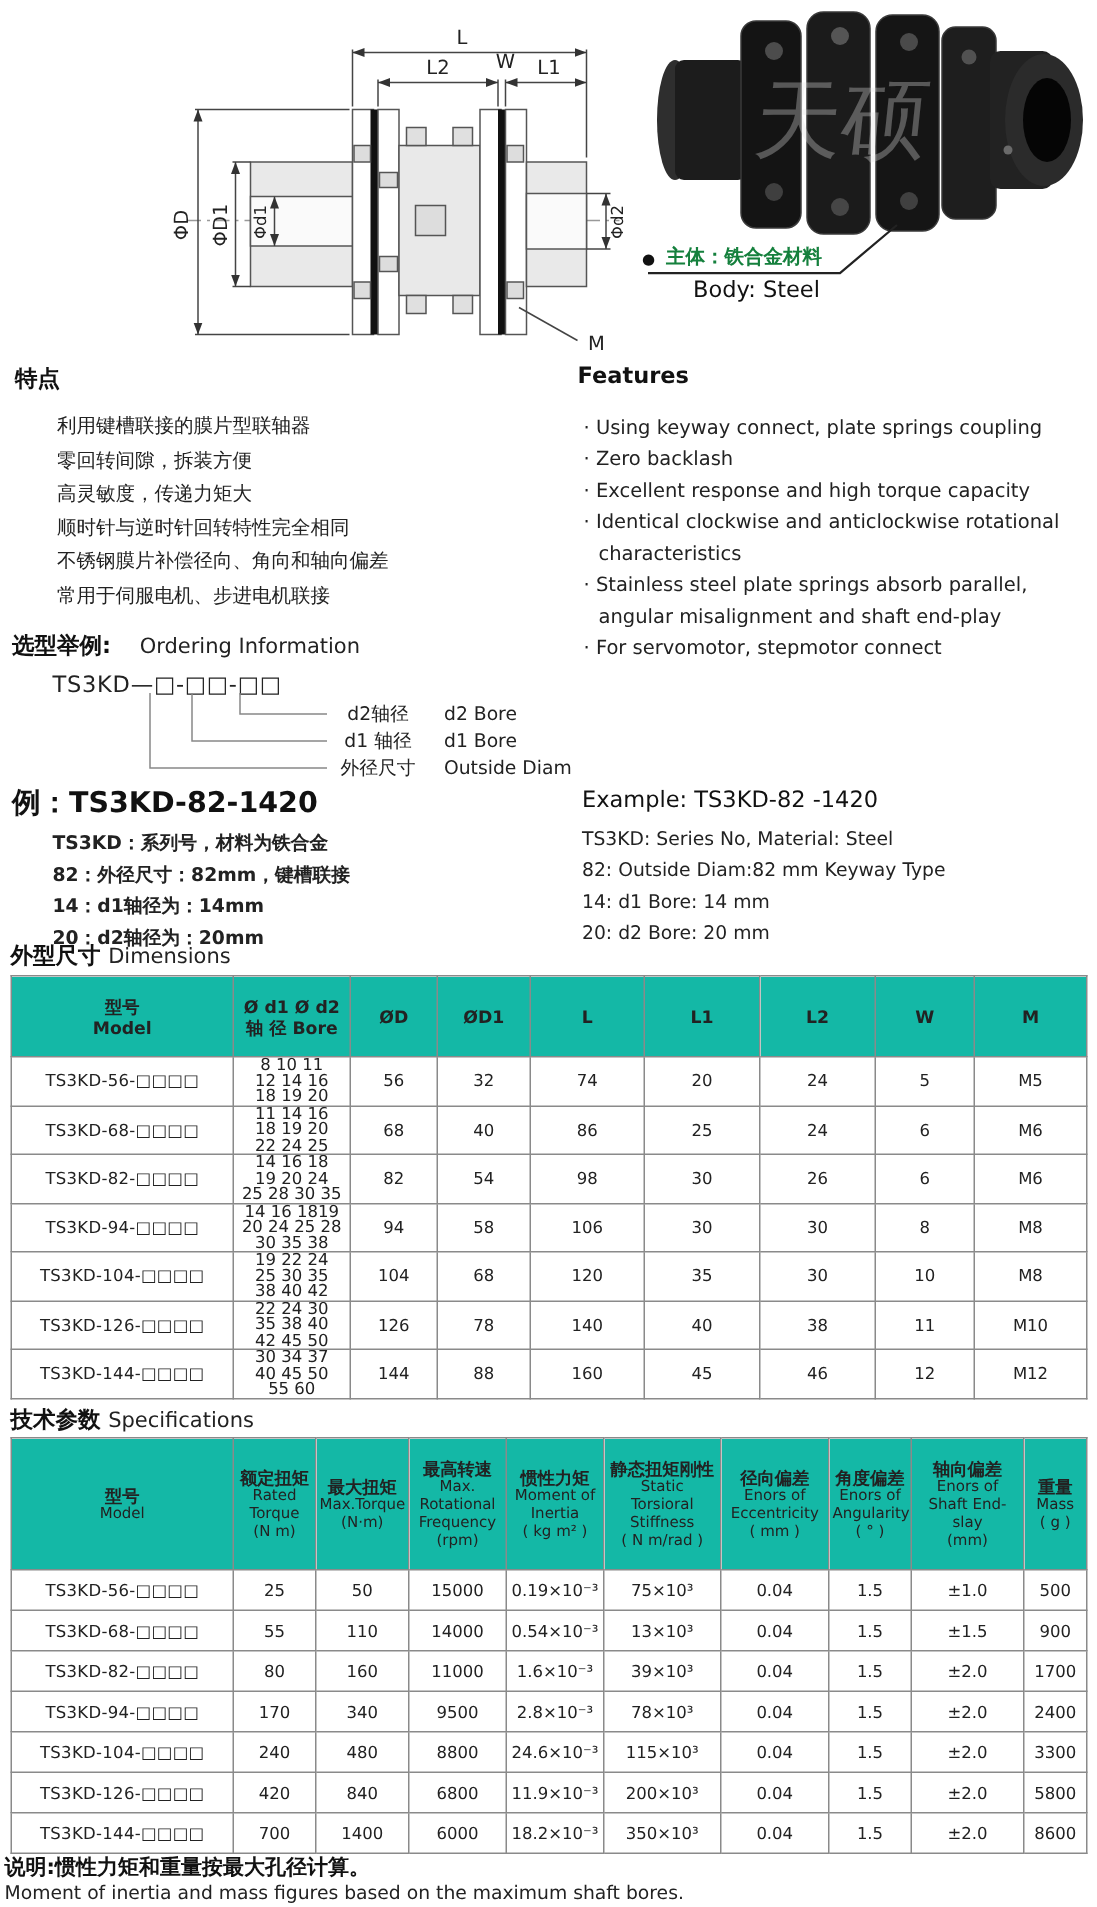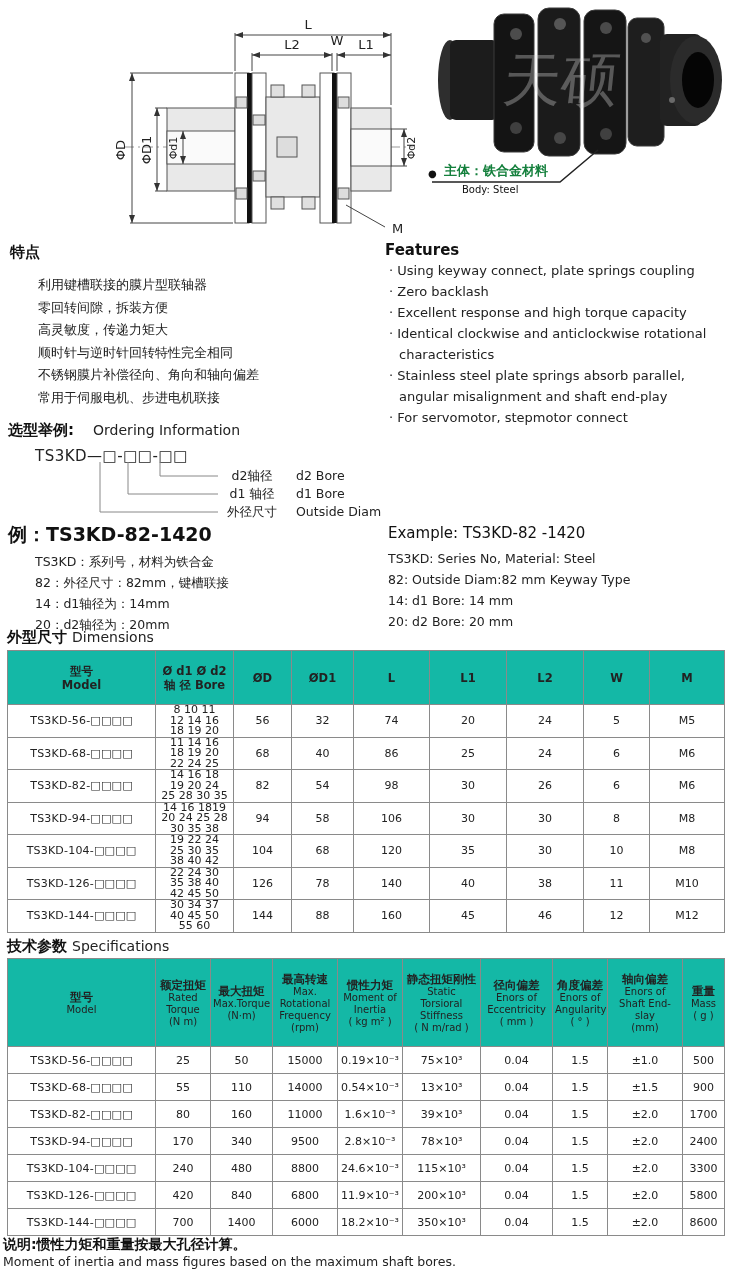--- a/index.html
+++ b/index.html
@@ -12,38 +12,38 @@
 
   
   .sec-title-cn { font-weight:bold; font-size:15px; color:#111; }
   .sec-title-en { font-size:14px; color:#222; }
 
   
   #features-cn { left:10px; top:243px; width:360px; }
   #features-cn .list { margin-top:12px; padding-left:28px; }
   .feat-cn { font-size:13px; line-height:22.5px; color:#222; }
   #features-en { left:385px; top:241px; width:342px; }
-  #features-en .list { margin-top:1px; }
+  #features-en .list { margin-top:16px; }
   .feat-en { font-size:13px; line-height:21px; color:#222; padding-left:14px; text-indent:-10px; }
   .feat-en::before { content:"· "; }
 
   
   #ordering-title { left:8px; top:420px; }
   #ordering-title .en { margin-left:14px; }
   #ordering-code { left:35px; top:447px; font-size:15px; letter-spacing:0.5px; color:#222; }
   .branch-row { position:absolute; height:16px; font-size:12.5px; white-space:nowrap; }
   .branch-cn { display:inline-block; width:60px; text-align:center; }
   .branch-en { display:inline-block; margin-left:10px; }
   #branch-0 { left:222px; top:468px; }
   #branch-1 { left:222px; top:486px; }
   #branch-2 { left:222px; top:504px; }
 
   
   #example-cn-title { left:8px; top:522px; font-size:19px; font-weight:bold; color:#111; }
-  #example-cn-lines { left:35px; top:551px; }
+  #example-cn-lines { left:35px; top:551px;font-weight:bold; }
   #example-cn-lines .ex-line { font-size:12.5px; line-height:21px; }
   #example-en-title { left:388px; top:524px; font-size:15px; color:#111; }
   #example-en-lines { left:388px; top:548px; }
   #example-en-lines .ex-line { font-size:12.5px; line-height:21px; }
 
   
   table { border-collapse:collapse; table-layout:fixed; }
   th, td {
     border:1px solid #8a8a8a; text-align:center; vertical-align:middle;
     font-size:11px; color:#222; padding:0 2px; overflow:hidden;
@@ -68,21 +68,21 @@
   .val-cell { font-size:11px; }
 
   
   #note-cn { left:3px; top:1236px; font-size:14px; font-weight:bold; color:#111; }
   #note-en { left:3px; top:1254px; font-size:12.5px; }
 
   
   #drawing-wrap { left:55px; top:5px; width:365px; height:235px; }
   #photo-wrap { left:420px; top:0px; width:311px; height:212px; }
   #photo-label-cn { position:absolute; left:24px; top:162px; font-size:13px; font-weight:bold; color:#15803d; }
-  #photo-label-en { position:absolute; left:42px; top:184px; font-size:10px; color:#111; }
+  #photo-label-en { position:absolute; left:42px; top:184px; font-size:15px; color:#111; }
   #photo-bullet { position:absolute; left:8px; top:168px; font-size:10px; color:#111; }
   svg text { font-family:"DejaVu Sans","Liberation Sans",sans-serif; }
 </style>
 </head>
 <body>
 
 <div class="abs" id="drawing-wrap">
 <svg width="365" height="235" viewBox="0 0 365 235">
   <defs>
     <marker id="ar" markerWidth="9" markerHeight="8" refX="8" refY="3" orient="auto">

